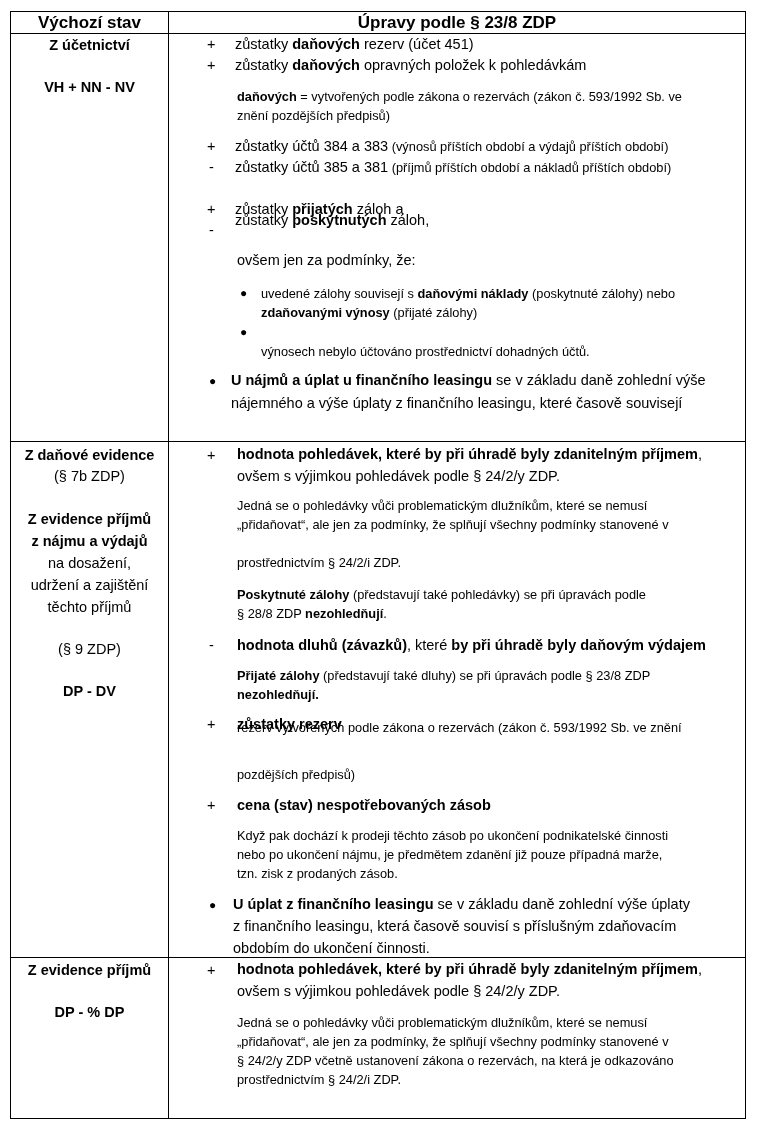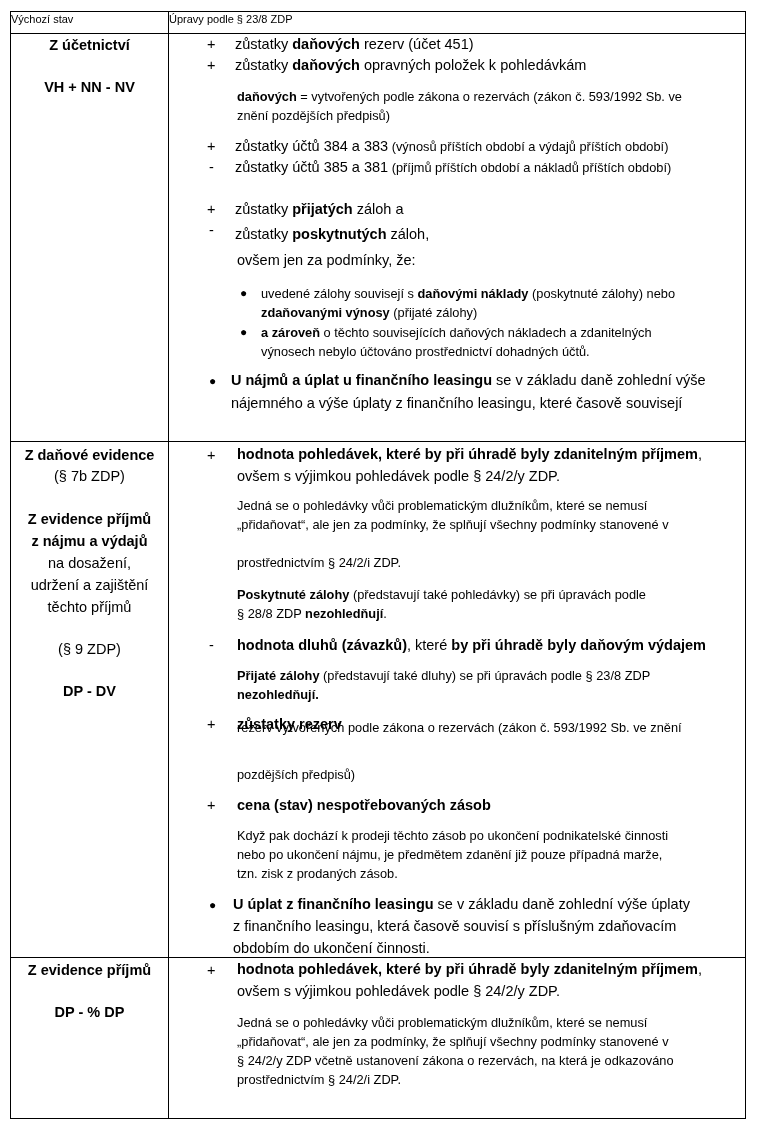--- a/index.html
+++ b/index.html
@@ -1,21 +1,21 @@
 <!DOCTYPE html>
 <html><head>
 <meta charset="utf-8">
 <style>
   html, body { margin: 0; padding: 0; background: #ffffff; }
   body { width: 757px; height: 1130px; position: relative; font-family: "Liberation Sans", sans-serif; color: #000; overflow: hidden; }
   .tbl { position: absolute; left: 10px; top: 11px; width: 736px; height: 1108px; border: 1.5px solid #000; box-sizing: border-box; }
   .hline { position: absolute; left: 0; right: 0; height: 0; border-top: 1.5px solid #000; }
   .vline { position: absolute; top: 0; bottom: 0; width: 0; left: 157px; border-left: 1.5px solid #000; }
   .abs { position: absolute; white-space: nowrap; }
-  .hdr { font-weight: normal; font-size: 11px; text-align: left; }
+  .hdr { font-weight: bold; font-size: 17px; text-align: center; }
   .lc { position: absolute; left: 0; width: 157px; text-align: center; font-size: 14.5px; line-height: 19.5px; }
   .b { font-weight: bold; }
   .t15 { font-size: 14.5px; }
   .t13 { font-size: 12.8px; }
   .sign { position: absolute; font-size: 14.5px; }
   .bul { position: absolute; font-size: 12px; }
 </style>
 </head>
 <body>
 
@@ -41,29 +41,28 @@
   <div class="abs t13" style="left:226px;top:96px">znění pozdějších předpisů)</div>
 
   <div class="sign" style="left:196px;top:126px">+</div>
   <div class="abs t15" style="left:224px;top:126px"><span>zůstatky účtů 384  a 383</span><span class="t13"> (výnosů příštích období a výdajů příštích období)</span></div>
   <div class="sign" style="left:198px;top:147px">-</div>
   <div class="abs t15" style="left:224px;top:147px"><span>zůstatky účtů 385 a 381</span><span class="t13"> (příjmů příštích období a nákladů příštích období)</span></div>
 
   <div class="sign" style="left:196px;top:189px">+</div>
   <div class="abs t15" style="left:224px;top:189px"><span>zůstatky </span><span class="b">přijatých</span><span> záloh a</span></div>
   <div class="sign" style="left:198px;top:210px">-</div>
-  <div class="abs t15" style="left:224px;top:214px"><span>zůstatky </span><span class="b">poskytnutých</span><span> záloh,</span></div>
+  <div class="abs t15" style="left:224px;top:200px"><span>zůstatky </span><span class="b">poskytnutých</span><span> záloh,</span></div>
 
   <div class="abs t15" style="left:226px;top:240px">ovšem jen za podmínky, že:</div>
 
   <div class="bul" style="left:229px;top:274px">●</div>
   <div class="abs t13" style="left:250px;top:274px"><span>uvedené zálohy souvisejí s </span><span class="b">daňovými náklady</span><span> (poskytnuté zálohy) nebo</span></div>
   <div class="abs t13" style="left:250px;top:293px"><span class="b">zdaňovanými výnosy</span><span> (přijaté zálohy)</span></div>
   <div class="bul" style="left:229px;top:313px">●</div>
-  <div class="abs t13" style="left:250px;top:313px"><span class="b">a zároveň</span><span> o těchto souvisejících daňových nákladech a zdanitelných</span></div>
   <div class="abs t13" style="left:250px;top:332px">výnosech nebylo účtováno prostřednictví dohadných účtů.</div>
 
   <div class="bul" style="left:198px;top:362px">●</div>
   <div class="abs t15" style="left:220px;top:360px"><span class="b">U nájmů a úplat u finančního leasingu</span><span> se v základu daně zohlední výše</span></div>
   <div class="abs t15" style="left:220px;top:383px">nájemného a výše úplaty z finančního leasingu, které časově souvisejí</div>
 
   <div class="lc b" style="top:434px">Z daňové evidence</div>
   <div class="lc" style="top:455px">(§ 7b ZDP)</div>
   <div class="lc b" style="top:498px">Z evidence příjmů</div>
   <div class="lc b" style="top:520px">z nájmu a výdajů</div>

